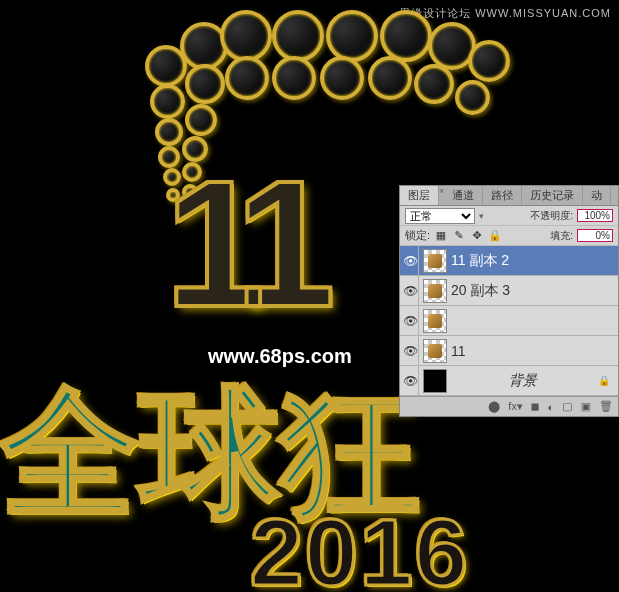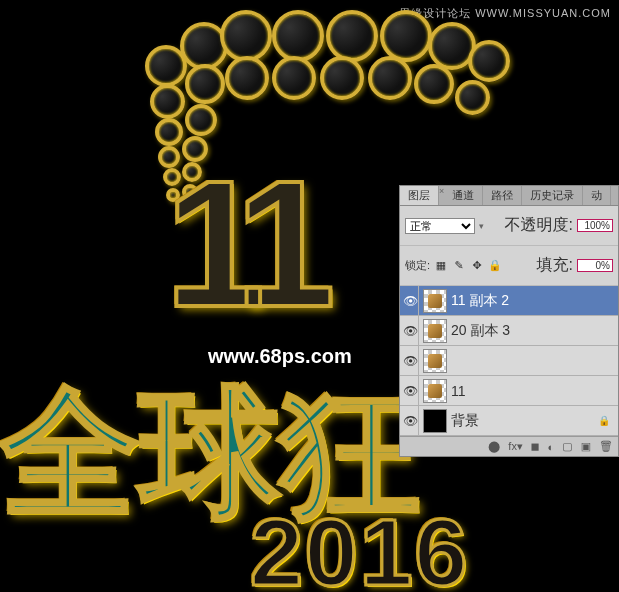--- a/index.html
+++ b/index.html
@@ -119,30 +119,30 @@
     }
     .panel-tab.active {
       background: #d4d4d4;
     }
     .panel-row {
       display: flex;
       align-items: center;
       padding: 3px 5px;
       border-bottom: 1px solid #bbb;
       gap: 4px;
-      height: 40px;
+      height: 20px;
     }
     .blend-select {
       font-size: 11px;
       height: 16px;
       width: 70px;
       background: #fff;
       border: 1px solid #888;
     }
-    .opacity-label { font-size: 16px; margin-left: auto; }
+    .opacity-label { font-size: 10px; margin-left: auto; }
     .opacity-val {
       font-size: 10px;
       background: #fff;
       border: 1px solid #be185d;
       padding: 0 2px;
       width: 36px;
       text-align: right;
     }
     .lock-icons {
       display: flex;
@@ -202,20 +202,22 @@
       position: absolute;
       top: 4px; left: 4px; right: 4px; bottom: 4px;
       background: linear-gradient(135deg, #d4a050, #8b6020);
       border-radius: 2px;
     }
     .layer-name {
       font-size: 14px;
       flex: 1;
     }
     .layer-row.bg .layer-name {
+      font-style: italic;
+      text-align: center;
     }
     .layer-lock-end {
       font-size: 10px;
       margin-right: 4px;
     }
     .panel-footer {
       display: flex;
       justify-content: flex-end;
       align-items: center;
       padding: 3px 5px;

